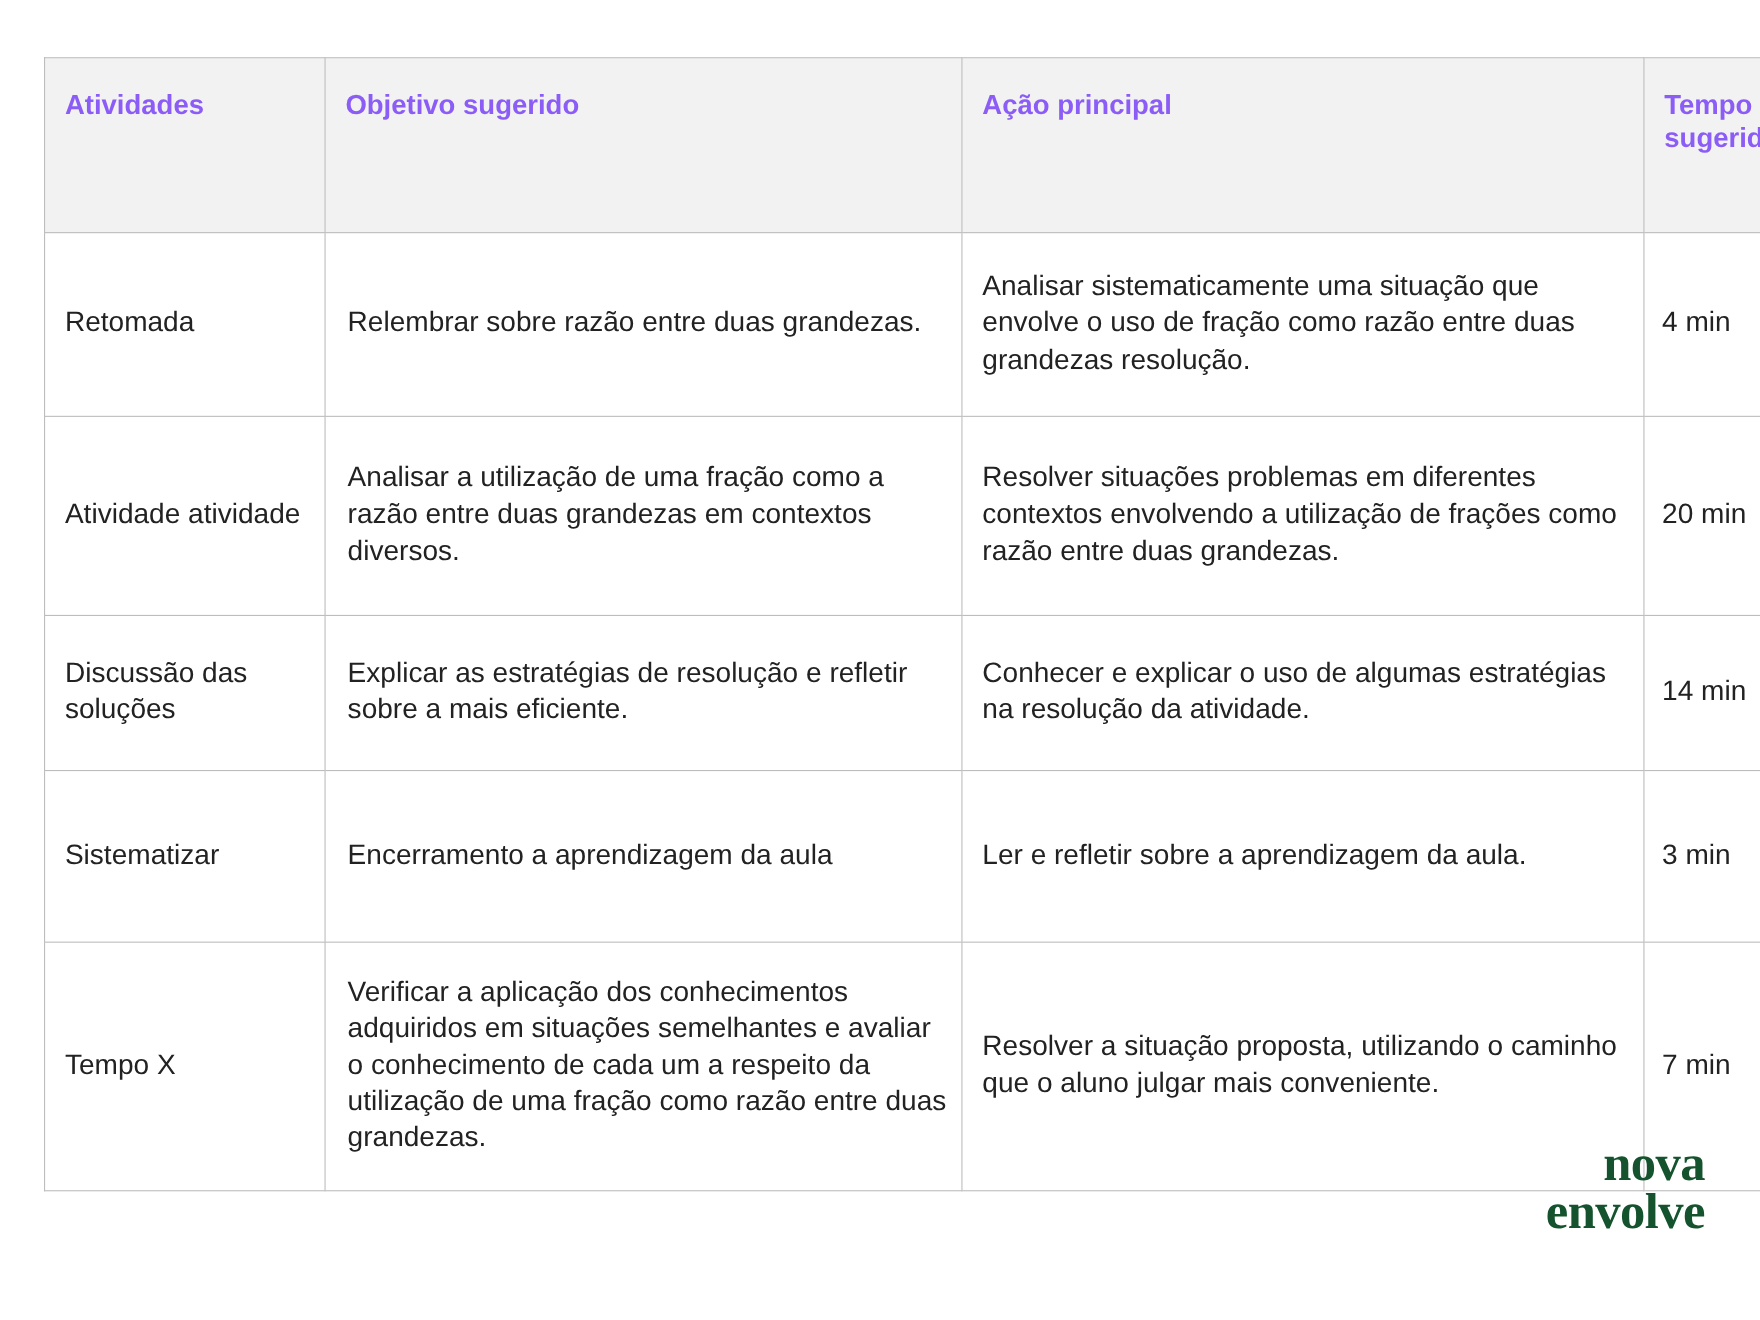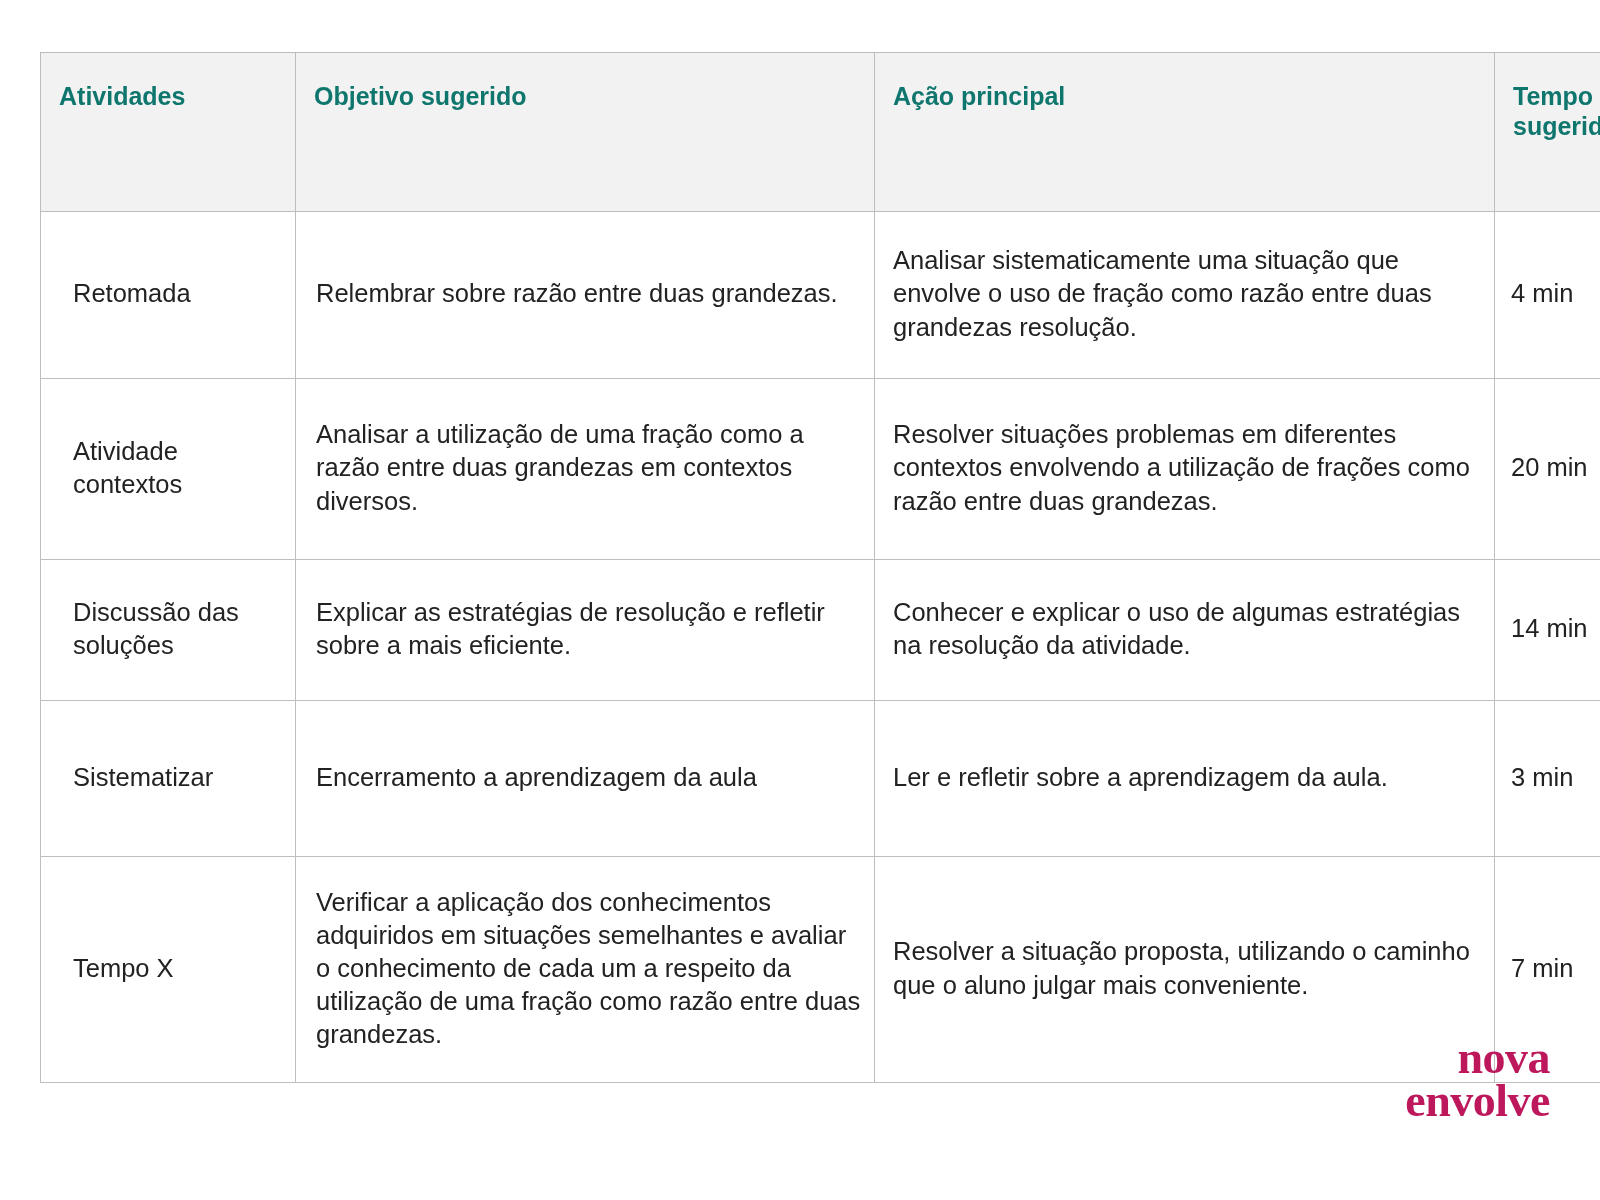--- a/index.html
+++ b/index.html
@@ -39,59 +39,59 @@
     vertical-align: middle;
     padding: 10px 18px 12px 18px;
     text-align: left;
   }
 
   table.plan thead th {
     background: #f2f2f2;
     font-weight: bold;
     font-size: 25px;
     line-height: 1.2;
-    color: #0f766e;
+    color: #8b5cf6;
     height: 118px;
     vertical-align: top;
     padding-top: 28px;
   }
 
   table.plan tbody td {
     font-size: 25.5px;
     line-height: 1.30;
     color: #222222;
     font-weight: normal;
   }
 
   .col-atividade { width: 218px; }
   .col-objetivo  { width: 542px; }
   .col-acao      { width: 583px; }
   .col-tempo     { width: 177px; }
 
-  tbody td.cell-atividade { padding-left: 32px; margin-left: 16px; }
+  tbody td.cell-atividade { padding-left: 18px; margin-left: 16px; }
   tbody td.cell-objetivo  { padding-left: 20px; padding-right: 10px; }
   tbody td.cell-acao      { padding-left: 18px; padding-right: 14px; }
   tbody td.cell-tempo     { padding-left: 16px; }
 
   tr.row-retomada td      { height: 144px; }
   tr.row-atividade td     { height: 158px; }
   tr.row-discussao td     { height: 118px; }
   tr.row-encerramento td  { height: 133px; }
   tr.row-raiox td         { height: 203px; }
 
   .brand {
     position: absolute;
     right: 50px;
     bottom: 78px;
     text-align: right;
     font-family: "Liberation Serif", serif;
     font-weight: bold;
     font-size: 46px;
     line-height: 0.94;
-    color: #be185d;
+    color: #14532d;
     letter-spacing: -0.5px;
     user-select: none;
   }
   .brand span { display: block; }
 </style>
 </head>
 <body>
 
 <div class="sheet">
 
@@ -107,21 +107,21 @@
     <tbody>
 
       <tr class="row-retomada">
         <td class="cell-atividade">Retomada</td>
         <td class="cell-objetivo">Relembrar sobre razão entre duas grandezas.</td>
         <td class="cell-acao">Analisar sistematicamente uma situação que envolve o uso de fração como razão entre duas grandezas resolução.</td>
         <td class="cell-tempo">4 min</td>
       </tr>
 
       <tr class="row-atividade">
-        <td class="cell-atividade">Atividade contextos</td>
+        <td class="cell-atividade">Atividade atividade</td>
         <td class="cell-objetivo">Analisar a utilização de uma fração como a razão entre duas grandezas em contextos diversos.</td>
         <td class="cell-acao">Resolver situações problemas em diferentes contextos envolvendo a utilização de frações como razão entre duas grandezas.</td>
         <td class="cell-tempo">20 min</td>
       </tr>
 
       <tr class="row-discussao">
         <td class="cell-atividade">Discussão das soluções</td>
         <td class="cell-objetivo">Explicar as estratégias de resolução e refletir sobre a mais eficiente.</td>
         <td class="cell-acao">Conhecer e explicar o uso de algumas estratégias na resolução da atividade.</td>
         <td class="cell-tempo">14 min</td>

